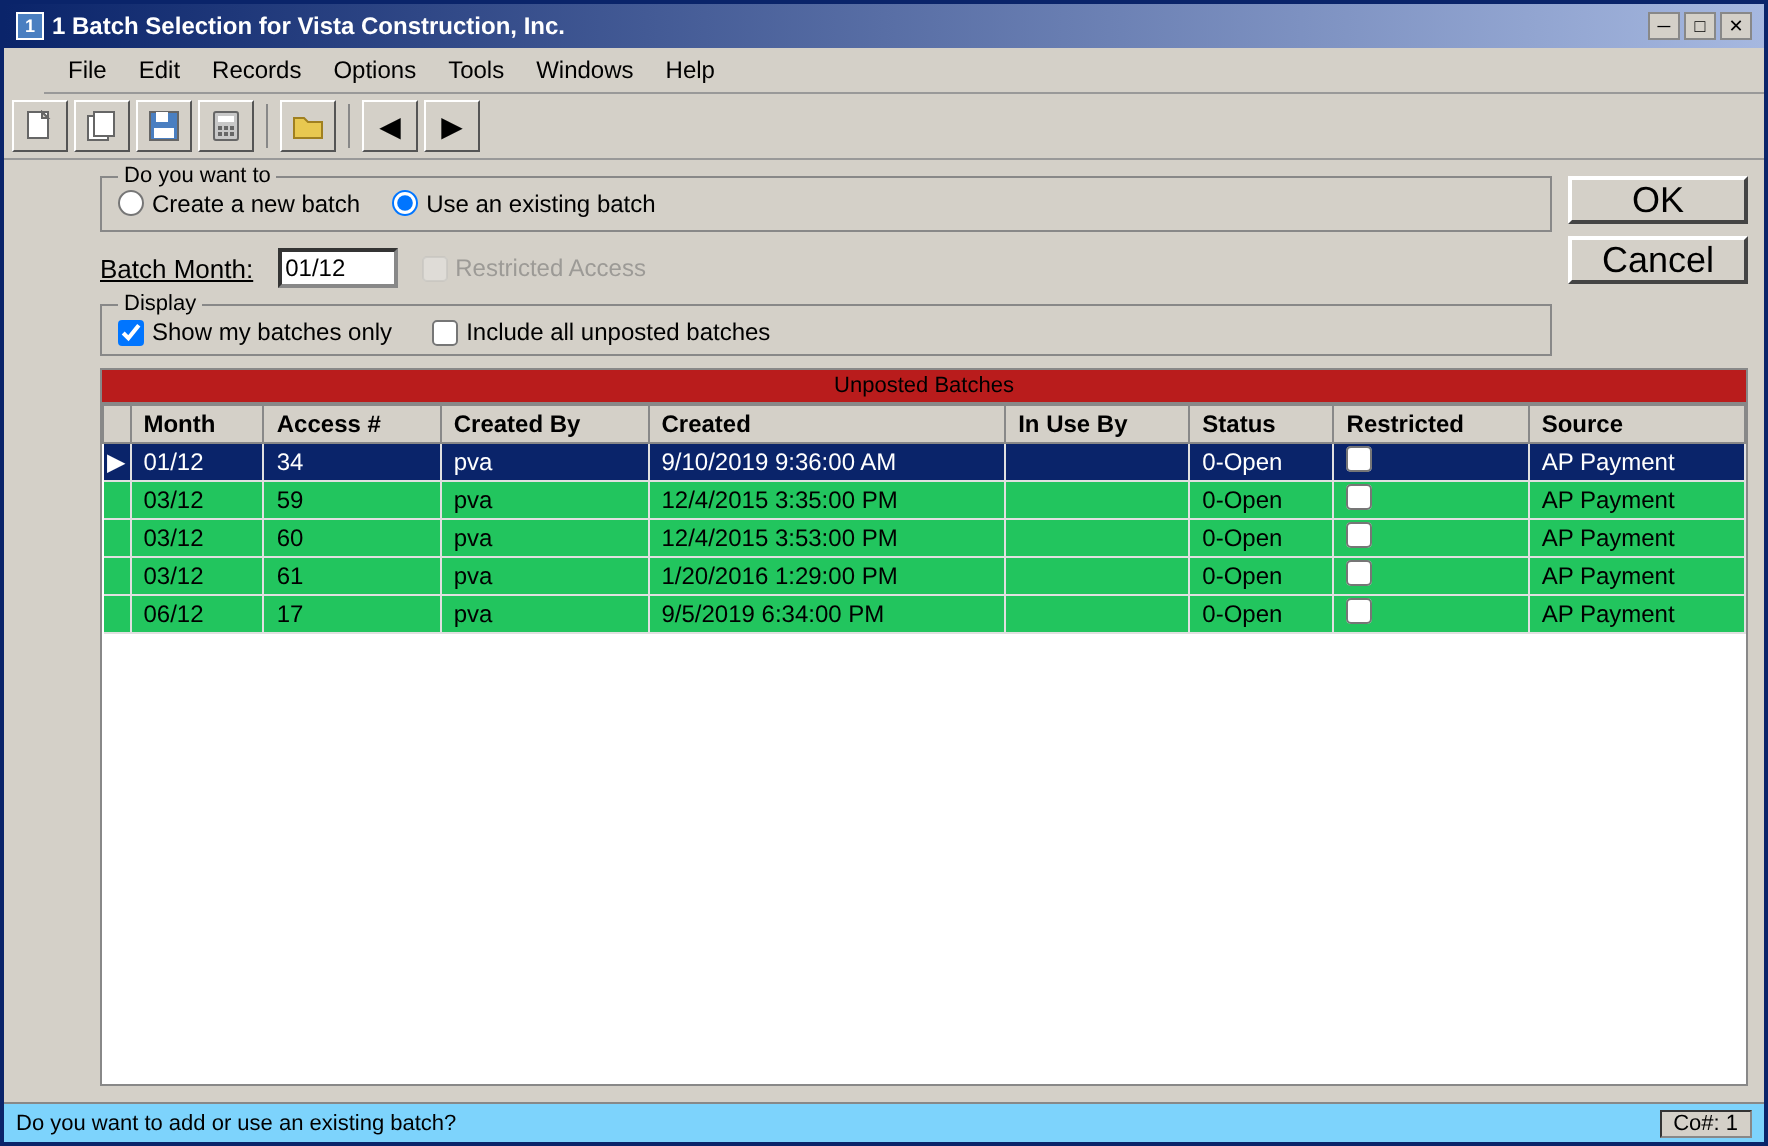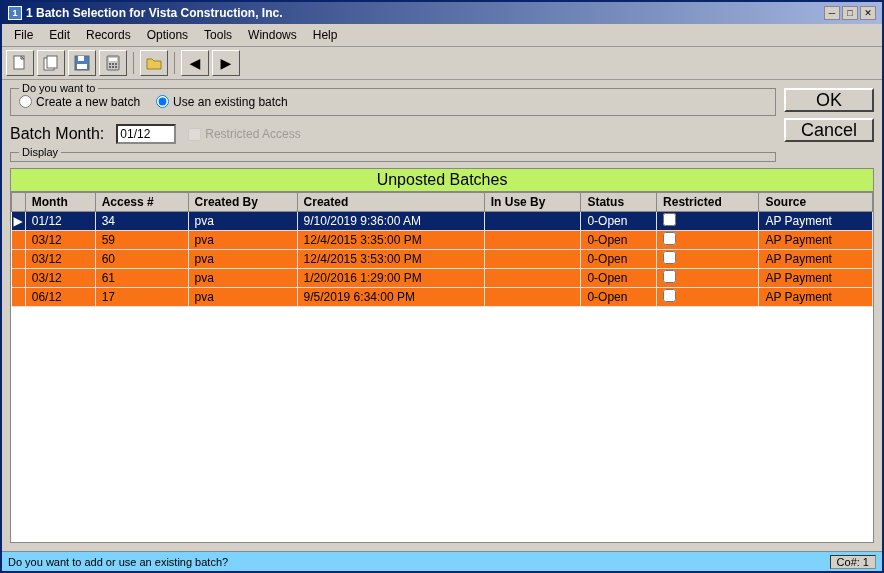--- a/index.html
+++ b/index.html
@@ -63,20 +63,21 @@
       cursor: pointer;
       color: #000;
     }
     .menu-bar {
       background: #d4d0c8;
       border-bottom: 1px solid #999;
       display: flex;
       gap: 0;
       padding: 2px 4px;
       flex-shrink: 0;
+      margin-left: 20px;
     }
     .menu-item {
       padding: 2px 8px;
       cursor: pointer;
       font-size: 12px;
     }
     .toolbar {
       background: #d4d0c8;
       border-bottom: 1px solid #999;
       padding: 3px 4px;
@@ -106,20 +107,21 @@
       background: #888;
       margin: 0 3px;
     }
     .main-content {
       flex: 1;
       padding: 8px;
       display: flex;
       flex-direction: column;
       gap: 6px;
       overflow: hidden;
+      margin-left: 40px;
     }
     .top-section {
       display: flex;
       gap: 8px;
       align-items: flex-start;
     }
     .left-section {
       flex: 1;
       display: flex;
       flex-direction: column;
@@ -162,22 +164,23 @@
     .radio-input {
       cursor: pointer;
     }
     .batch-month-row {
       display: flex;
       align-items: center;
       gap: 12px;
       padding: 2px 0;
     }
     .batch-month-label {
-      font-size: 16px;
+      font-size: 13px;
       white-space: nowrap;
+      text-decoration: underline;
     }
     .month-input {
       width: 60px;
       height: 20px;
       border: 2px inset #888;
       background: white;
       font-size: 12px;
       padding: 0 2px;
     }
     .restricted-label {
@@ -232,24 +235,24 @@
     }
     .table-section {
       flex: 1;
       border: 1px solid #888;
       overflow: hidden;
       display: flex;
       flex-direction: column;
       background: white;
     }
     .table-title {
-      background: #bef264;
+      background: #b91c1c;
       text-align: center;
       padding: 2px;
-      font-size: 16px;
+      font-size: 11px;
       border-bottom: 1px solid #888;
     }
     .table-wrapper {
       overflow: auto;
       flex: 1;
     }
     table {
       width: 100%;
       border-collapse: collapse;
       font-size: 12px;
@@ -258,21 +261,21 @@
       background: #d4d0c8;
     }
     thead th {
       border: 1px solid #888;
       padding: 2px 6px;
       text-align: left;
       font-weight: bold;
       white-space: nowrap;
     }
     tbody tr {
-      background: #f97316;
+      background: #22c55e;
     }
     tbody tr.selected {
       background: #0a246a;
       color: white;
     }
     tbody td {
       border-bottom: 1px solid #e0e0e0;
       border-right: 1px solid #e0e0e0;
       padding: 1px 6px;
       white-space: nowrap;
@@ -397,20 +400,30 @@
           <span class="batch-month-label">Batch Month:</span>
           <input type="text" class="month-input" value="01/12" style="">
           <label class="restricted-label checkbox-disabled">
             <input type="checkbox" class="cb-small" disabled="" style="">
             <span>Restricted Access</span>
           </label>
         </div>
 
         <div class="display-group">
           <span class="display-group-title">Display</span>
+          <div class="checkbox-row">
+            <label class="checkbox-label">
+              <input type="checkbox" class="cb-small" checked="" style="">
+              <span>Show my batches only</span>
+            </label>
+            <label class="checkbox-label">
+              <input type="checkbox" class="cb-small" style="">
+              <span>Include all unposted batches</span>
+            </label>
+          </div>
         </div>
       </div>
 
       <div class="right-section">
         <button class="win-btn">OK</button>
         <button class="win-btn">Cancel</button>
       </div>
     </div>
 
     <div class="table-section">

